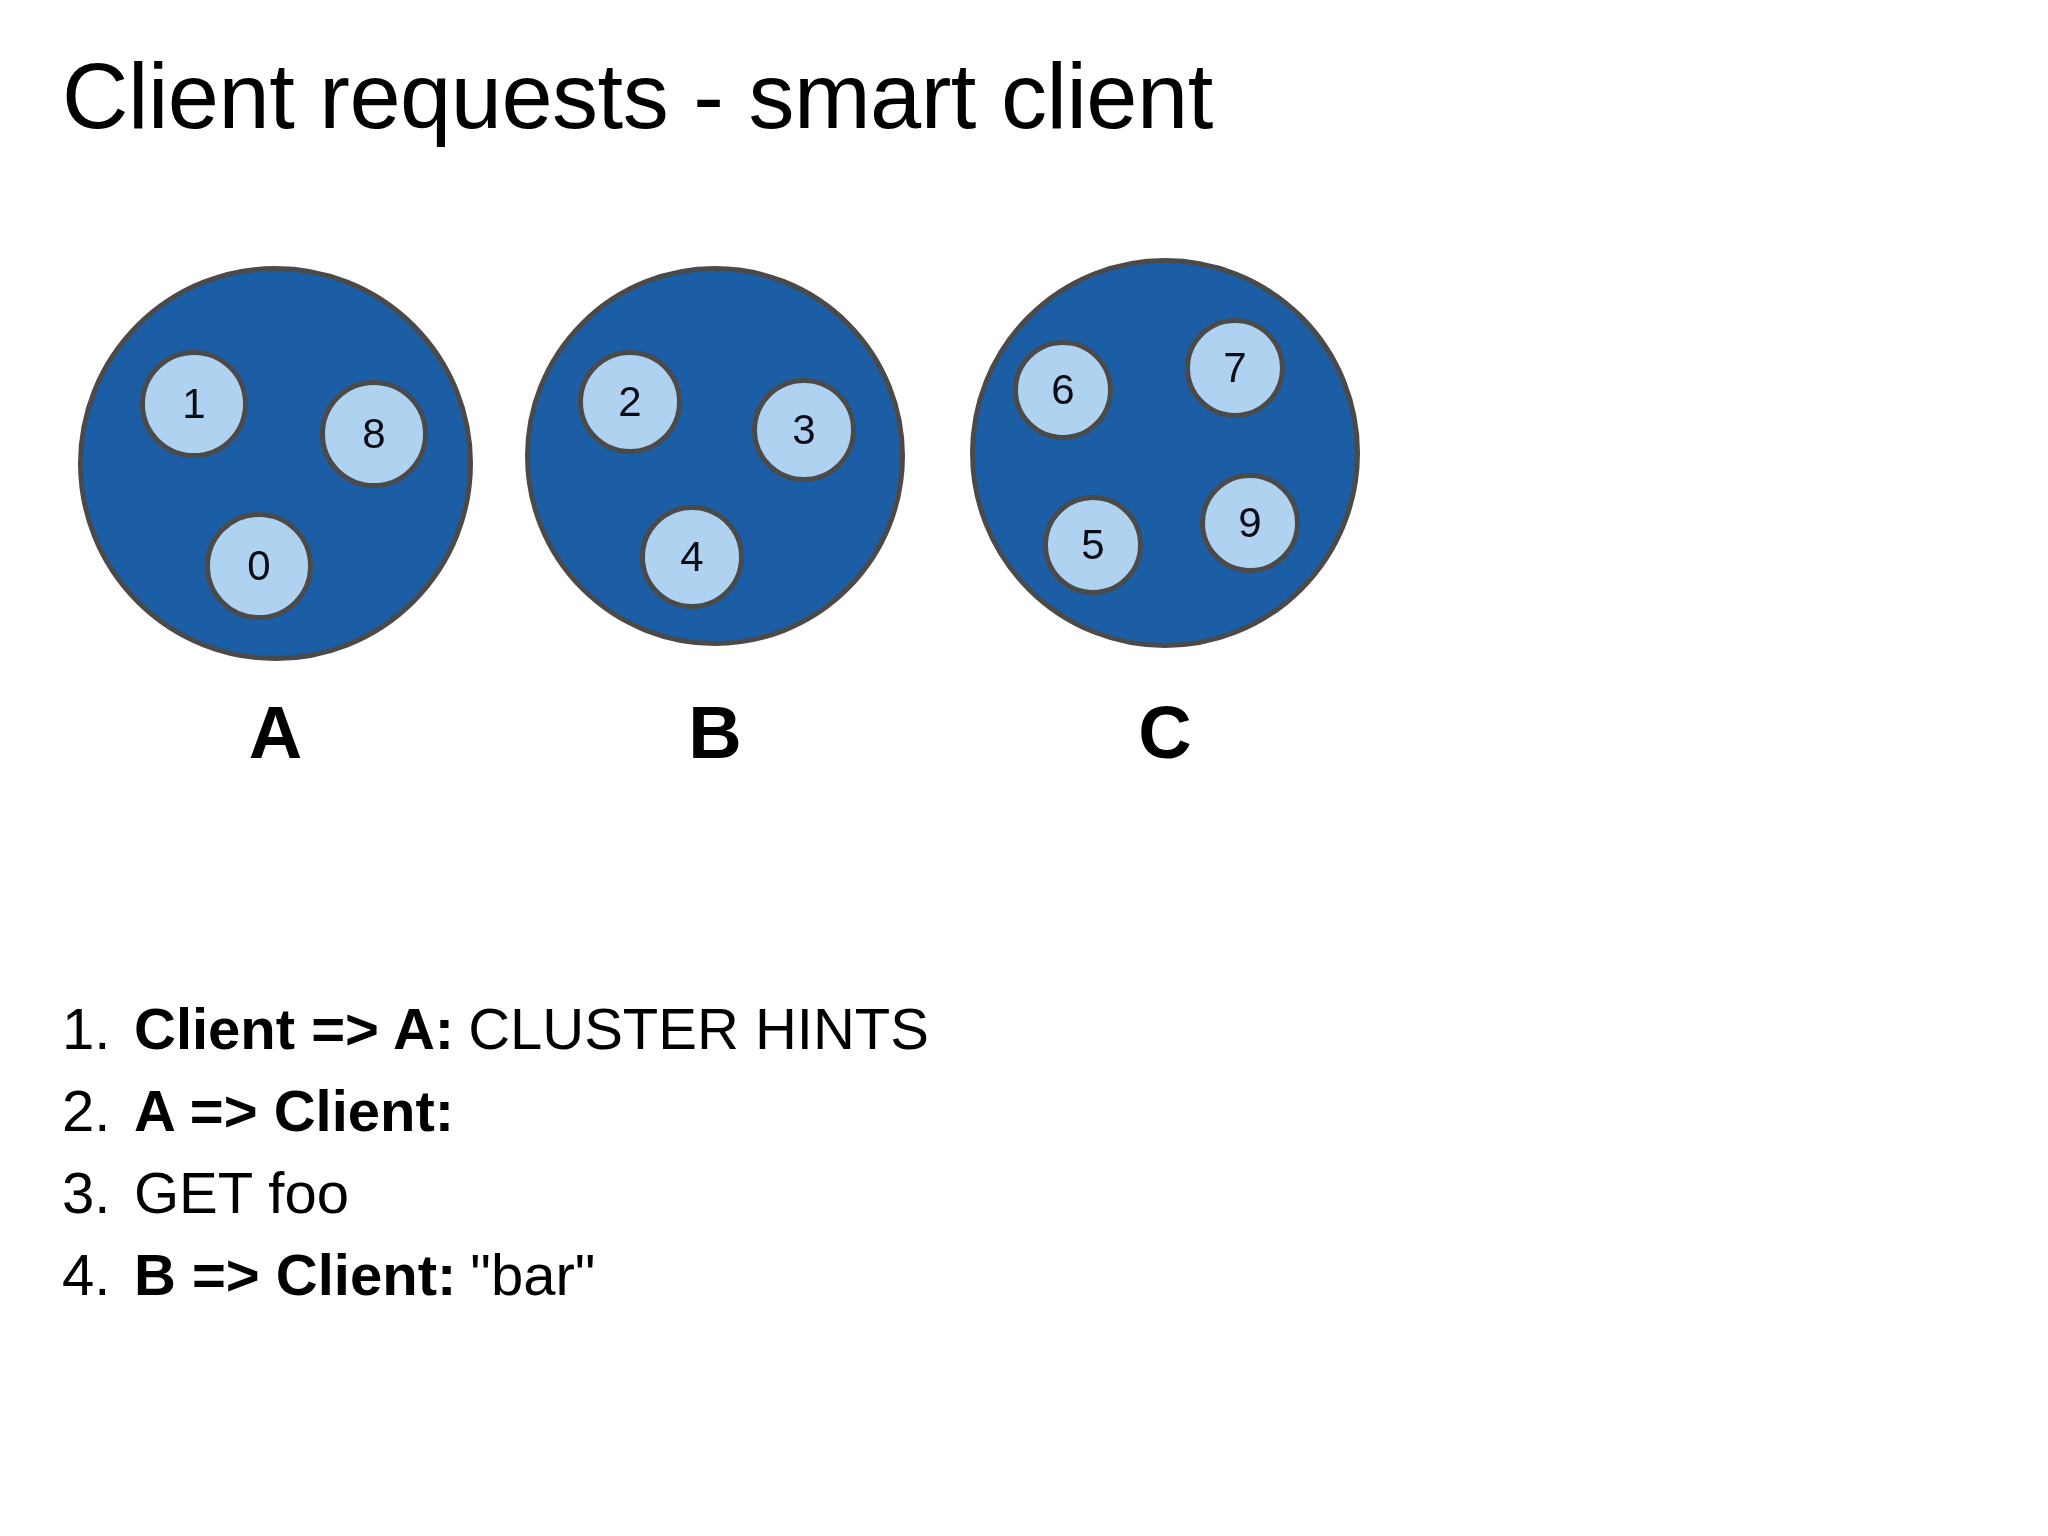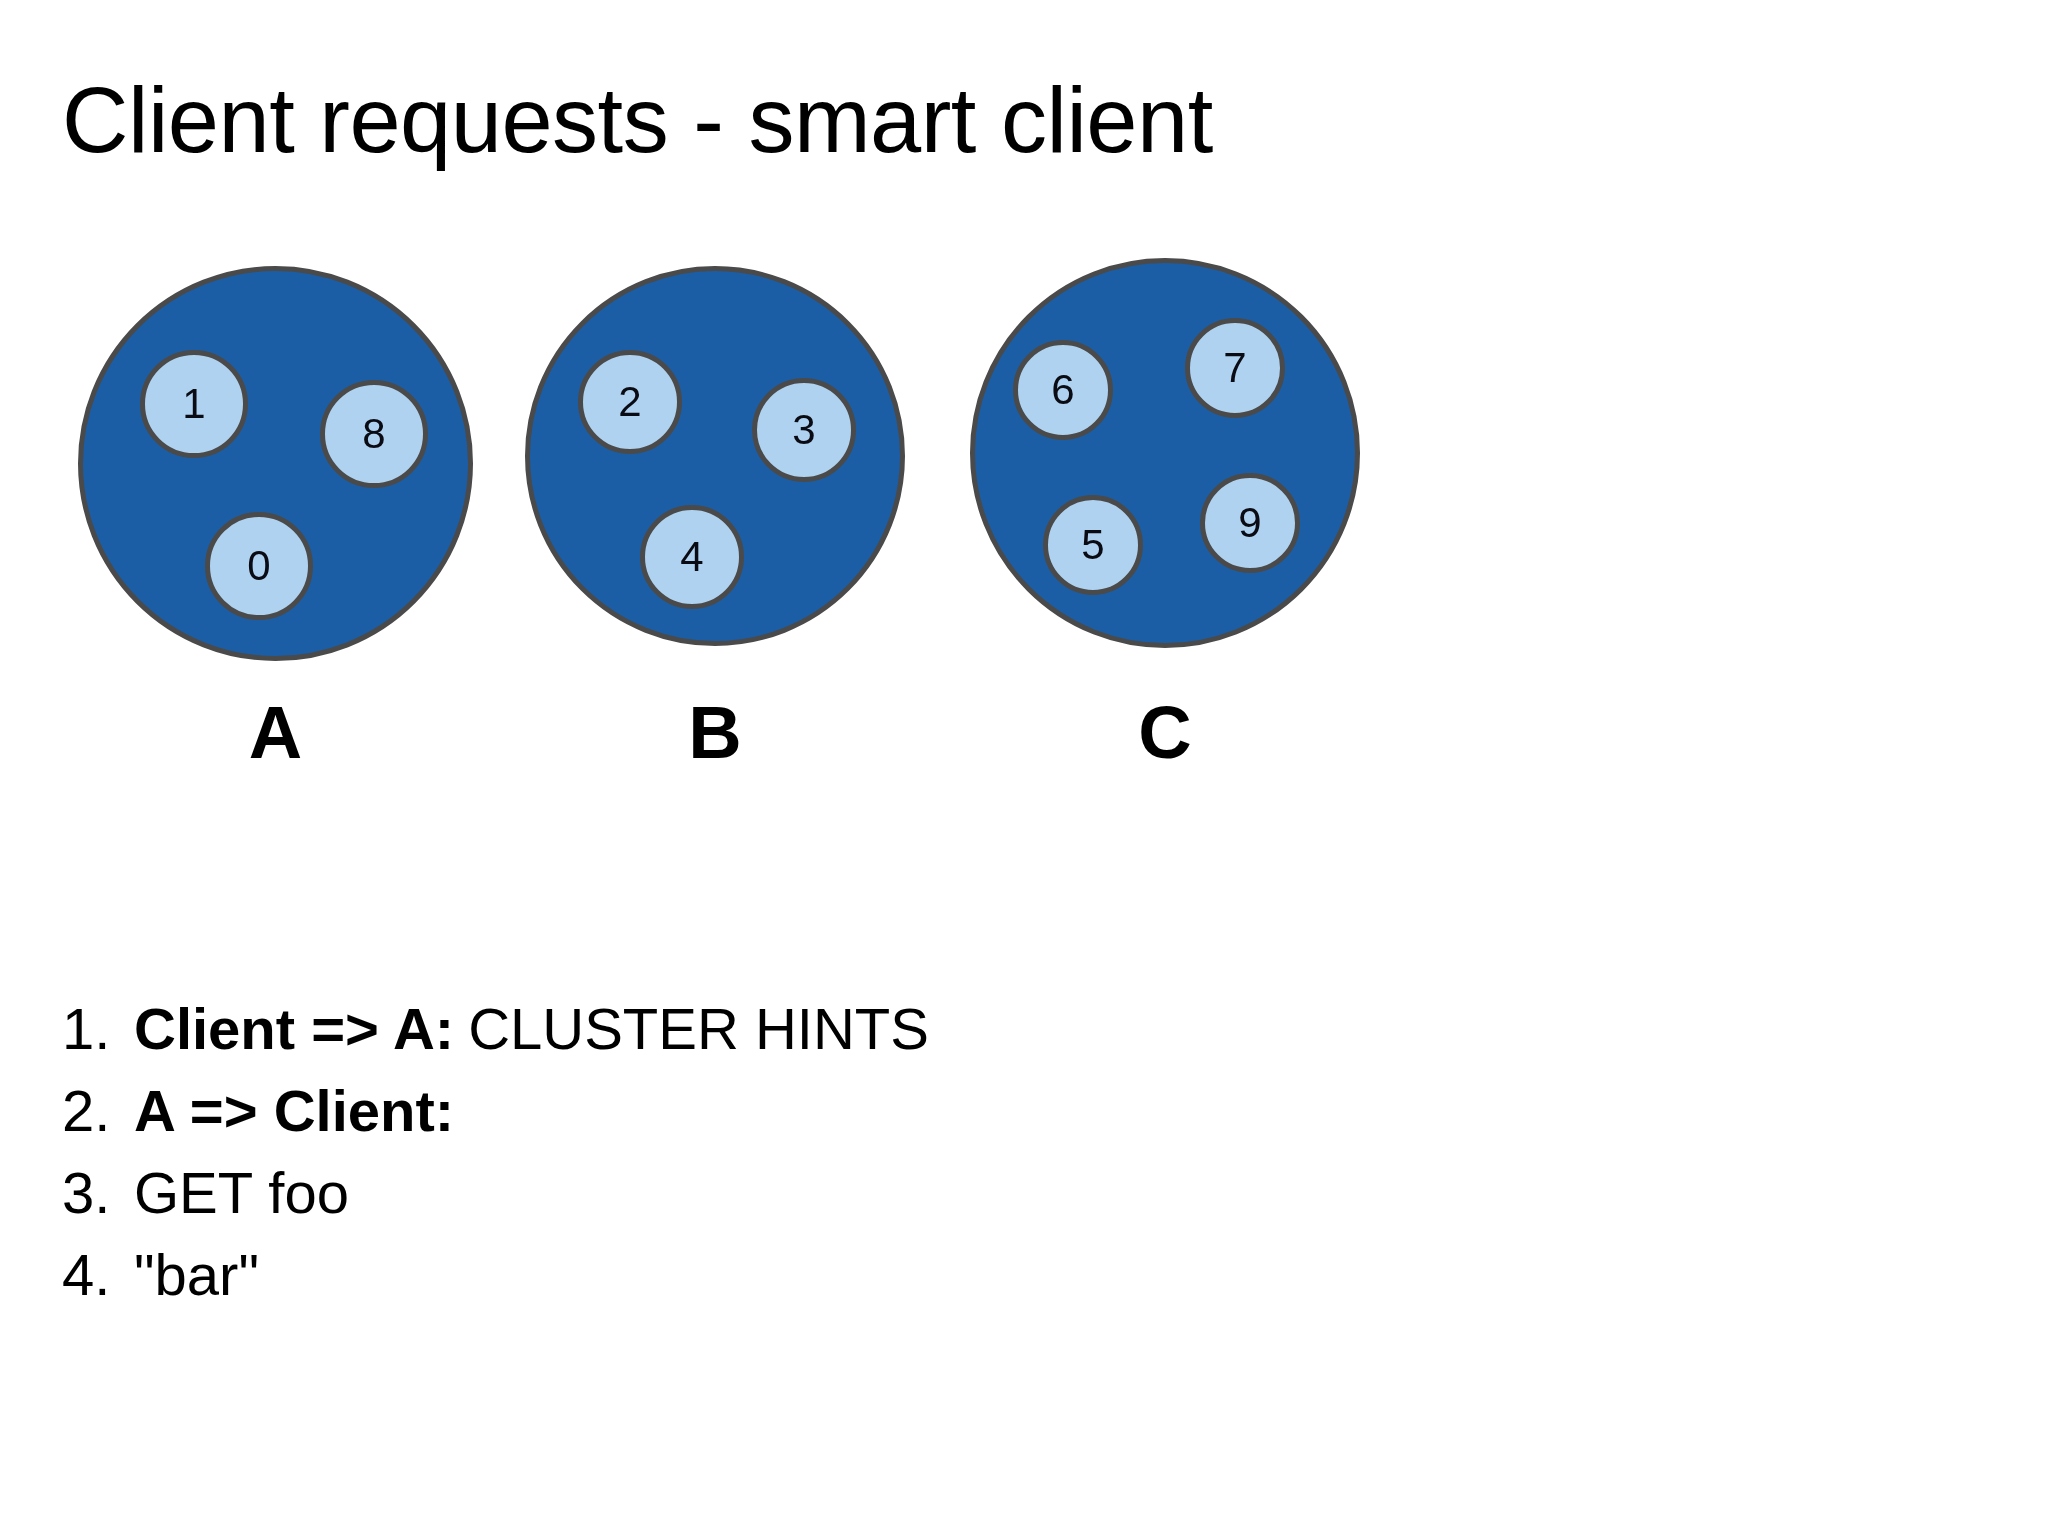--- a/index.html
+++ b/index.html
@@ -13,21 +13,21 @@
     font-family: "Liberation Sans", sans-serif;
     color: #000000;
     overflow: hidden;
     position: relative;
   }
 
   
   #slide-title {
     position: absolute;
     left: 62px;
-    top: 74px;
+    top: 50px;
     font-size: 92px;
     line-height: 1.0;
     font-weight: 400;
     letter-spacing: -0.5px;
     white-space: nowrap;
     color: #000000;
   }
 
   
   #cluster-diagram {
@@ -160,16 +160,17 @@
     <span class="step-prefix">A =&gt; Client:</span>
   </div>
 
   <div class="step-row">
     <span class="step-num">3.</span>
     <span class="step-bold">GET foo</span>
   </div>
 
   <div class="step-row">
     <span class="step-num">4.</span>
+    <span class="step-prefix">B =&gt; Client:</span>
     <span class="step-bold">"bar"</span>
   </div>
 
 </div>
 
 </body></html>

